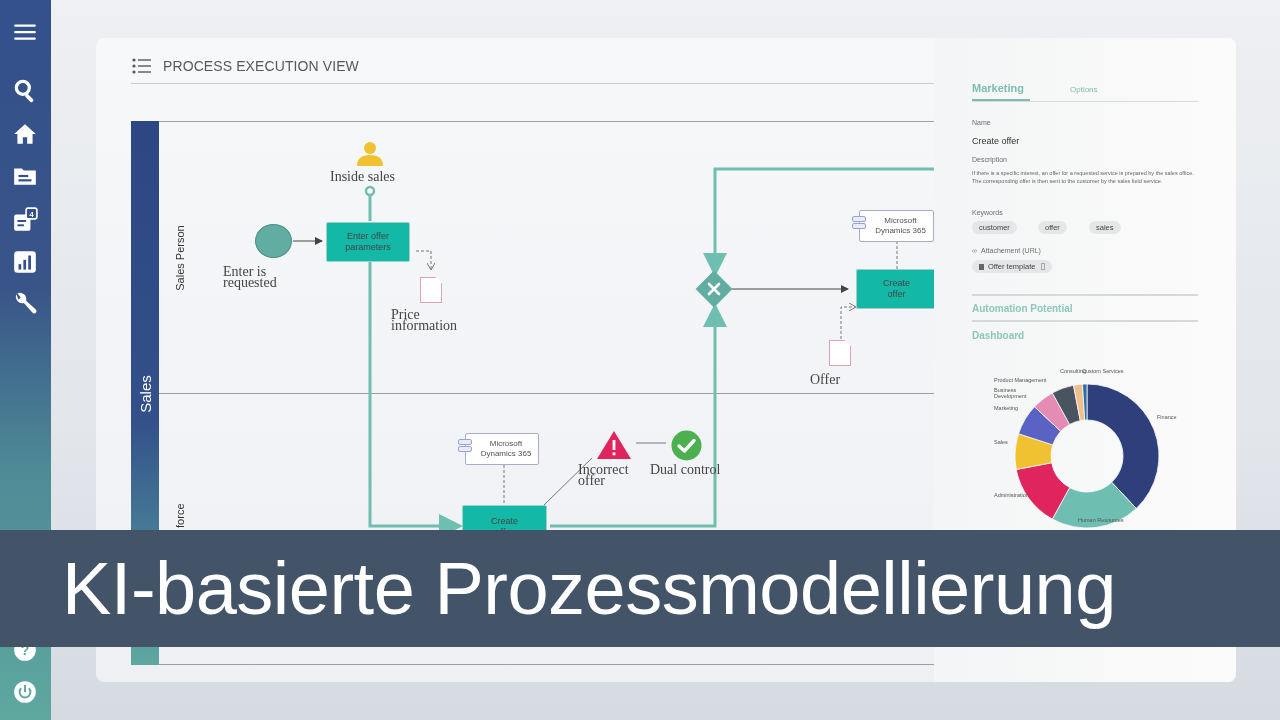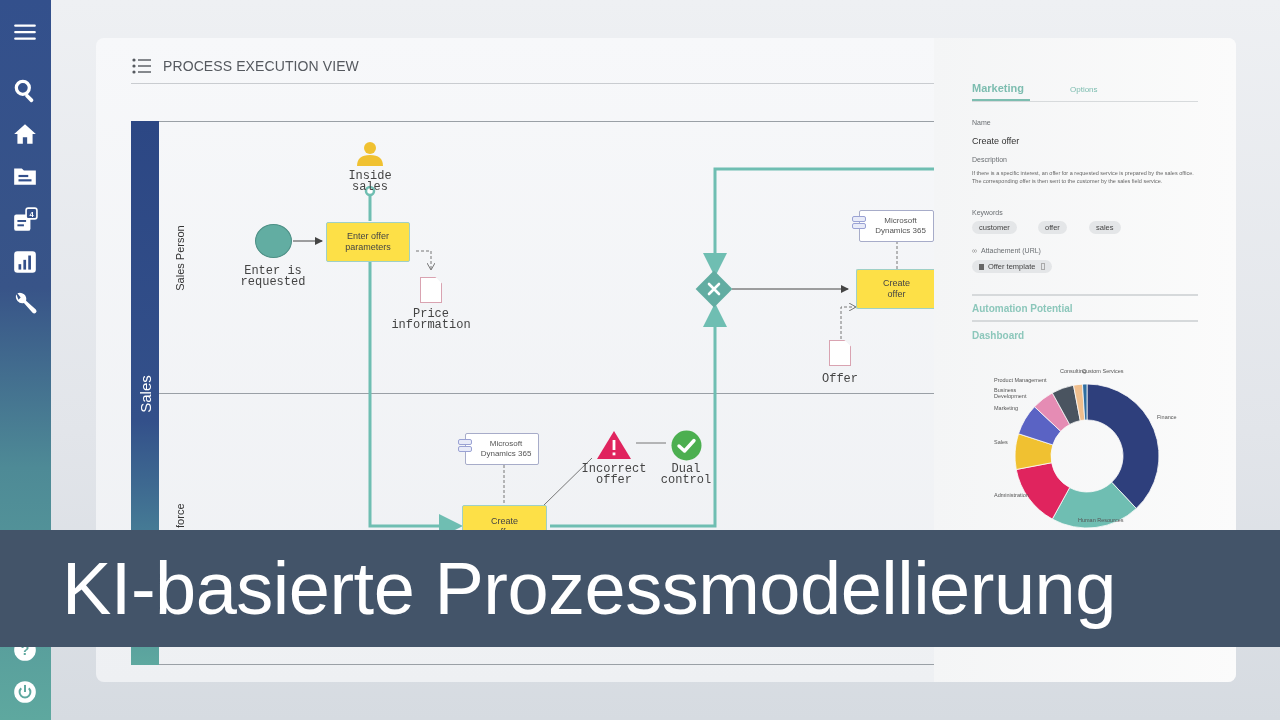--- a/index.html
+++ b/index.html
@@ -29,22 +29,22 @@
   .tab svg { width: 22px; height: 18px; }
 
   
   .diagram { position: absolute; left: 131px; top: 121px; width: 803px; height: 544px; }
   .pool-bar { position: absolute; left: 0; top: 0; width: 28px; height: 544px;
     background: linear-gradient(180deg, #2c4784 0%, #33508a 55%, #4e8f9a 85%, #5ea89f 100%); }
   .pool-label { position: absolute; left: 14px; top: 273px; transform: translate(-50%, -50%) rotate(-90deg); color: #fff; font-size: 15px; white-space: nowrap; font-family: "Liberation Sans", sans-serif; }
   .lane-label { position: absolute; transform: translate(-50%, -50%) rotate(-90deg); color: #333; font-size: 11px; white-space: nowrap; font-family: "Liberation Sans", sans-serif; }
   .hline { position: absolute; left: 28px; height: 1px; background: #9aa0a6; }
 
-  .node-label { position: absolute; font-size: 12px; color: #444; text-align: center; line-height: 11px; font-family: Liberation Mono, monospace; }
-  .task { position: absolute; background: #fde047; border: 1px solid #9fd0c6; border-radius: 2px; display: flex; align-items: center; justify-content: center; text-align: center; font-size: 9px; color: #444; line-height: 11px; font-family: "Liberation Sans", sans-serif; cursor: pointer; }
+  .node-label { position: absolute; font-size: 14px; color: #444; line-height: 11px; font-family: Liberation Serif, serif; }
+  .task { position: absolute; background: #14b8a6; border: 1px solid #9fd0c6; border-radius: 2px; display: flex; align-items: center; justify-content: center; text-align: center; font-size: 9px; color: #444; line-height: 11px; font-family: "Liberation Sans", sans-serif; cursor: pointer; }
   .system { position: absolute; background: #fff; border: 1px solid #a7acc9; border-radius: 2px; display: flex; align-items: center; justify-content: center; text-align: center; font-size: 8px; color: #555; line-height: 10px; font-family: "Liberation Sans", sans-serif; padding-left: 8px; }
   .system .slots { position: absolute; left: -8px; top: 5px; }
   .system .slots span { display: block; width: 14px; height: 6px; border: 1px solid #9aa2d4; background: #e8ebf8; border-radius: 2px; margin-bottom: 1px; }
   .doc { position: absolute; width: 22px; height: 26px; border: 1px solid #d9a3b1; background: #fff; clip-path: polygon(0 0, 70% 0, 100% 25%, 100% 100%, 0 100%); }
 
   
   .panel { position: absolute; left: 934px; top: 38px; width: 302px; height: 644px; background: linear-gradient(90deg, #f4f5f6 0%, #fbfbfb 100%); border-radius: 0 8px 8px 0; }
   .ptabs { position: absolute; left: 38px; top: 44px; width: 226px; height: 20px; border-bottom: 1.5px solid #d7dadc; display: flex; gap: 40px; font-family: "Liberation Sans", sans-serif; }
   .ptab { font-size: 10px; color: #7dbdb0; cursor: pointer; height: 19px; }
   .ptab.active { font-size: 11px; font-weight: bold; border-bottom: 2px solid #7dbdb0; width: 58px; }

